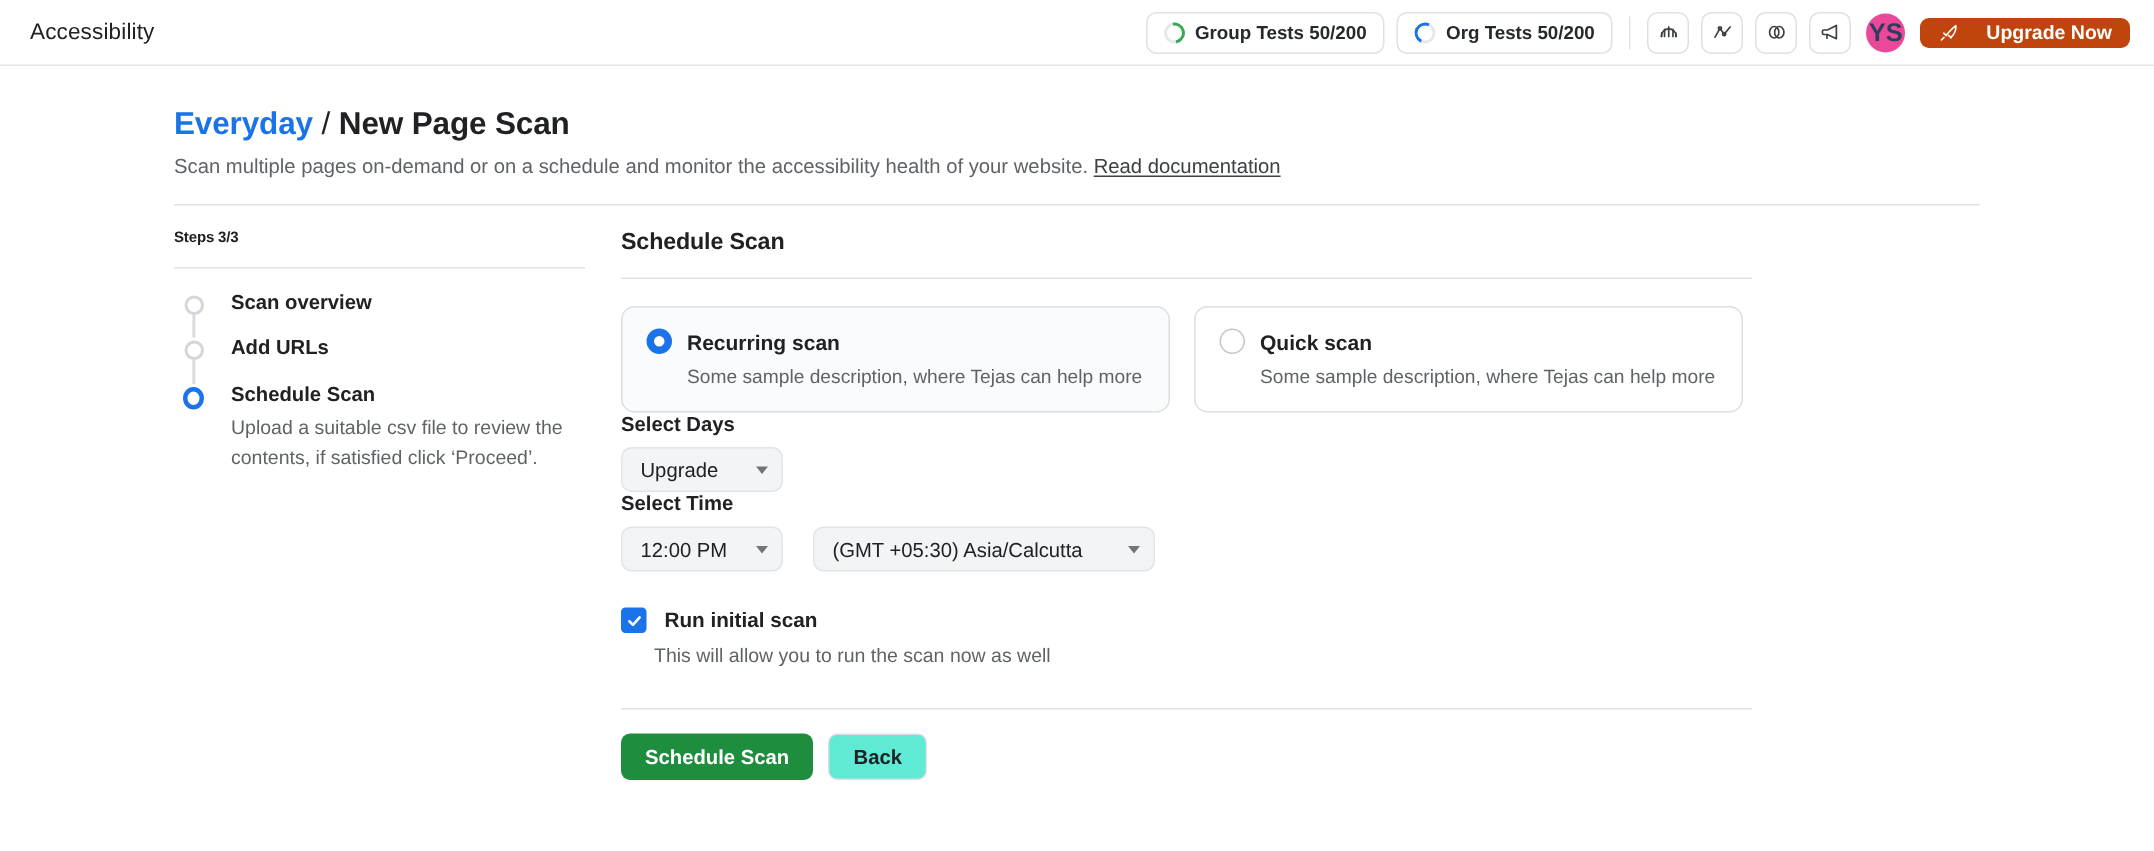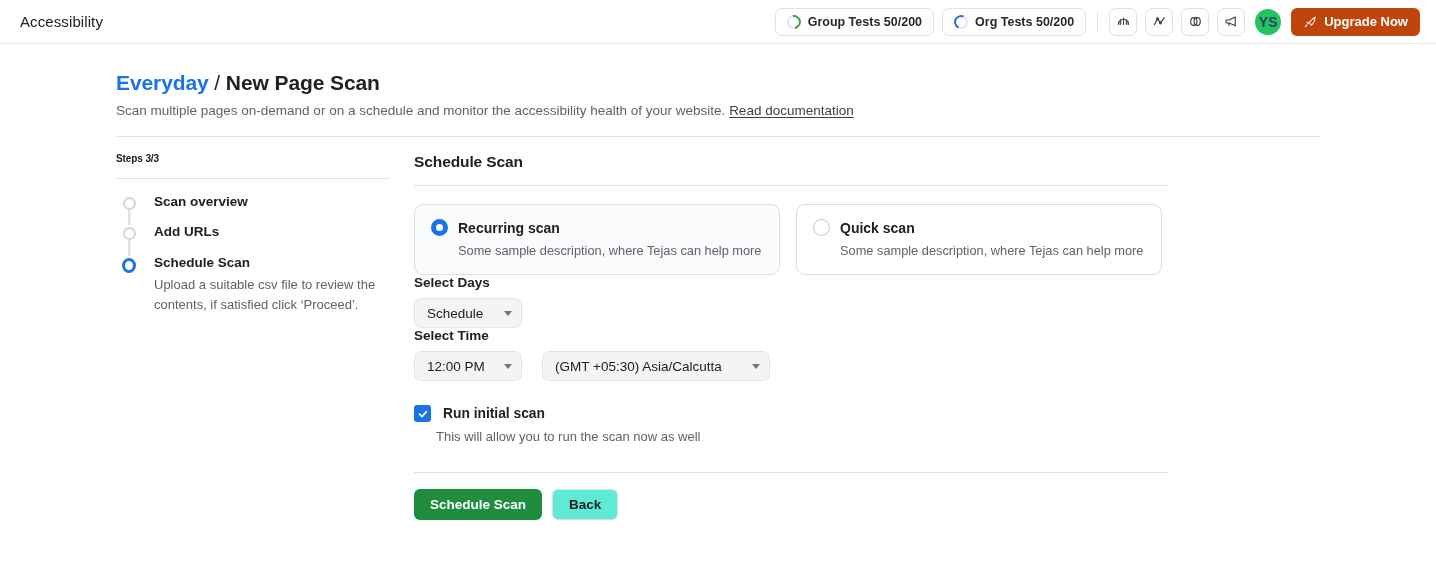--- a/index.html
+++ b/index.html
@@ -88,34 +88,34 @@
     display: flex;
     align-items: center;
     justify-content: center;
     box-sizing: border-box;
   }
   .icon-btn svg { display: block; }
   .avatar {
     width: 26px;
     height: 26px;
     border-radius: 50%;
-    background: #22c55e;
+    background: #ec4899;
     color: #2c3e5d;
-    font-size: 14px;
+    font-size: 17px;
     font-weight: 700;
     display: flex;
     align-items: center;
     justify-content: center;
     margin: 8px 2px;
   }
   .upgrade {
     display: flex;
     align-items: center;
-    gap: 7px;
-    height: 28px;
+    gap: 18px;
+    height: 20px;
     box-sizing: border-box;
     padding: 10px 12px;
     background: #c0450c;
     color: #fff;
     border: none;
     border-radius: 6px;
     font-size: 13px;
     font-weight: 700;
     font-family: inherit;
     white-space: nowrap;
@@ -526,21 +526,21 @@
             <span class="radio"></span>
             <span class="card-title">Quick scan</span>
           </div>
           <div class="card-desc">Some sample description, where Tejas can help more</div>
         </div>
 
       </div>
 
       <div class="field-label">Select Days</div>
       <div class="select days">
-        <span>Schedule</span>
+        <span>Upgrade</span>
         <span class="caret"></span>
       </div>
 
       <div class="field-label">Select Time</div>
       <div class="time-row">
         <div class="select time">
           <span>12:00 PM</span>
           <span class="caret"></span>
         </div>
         <div class="select tz">

